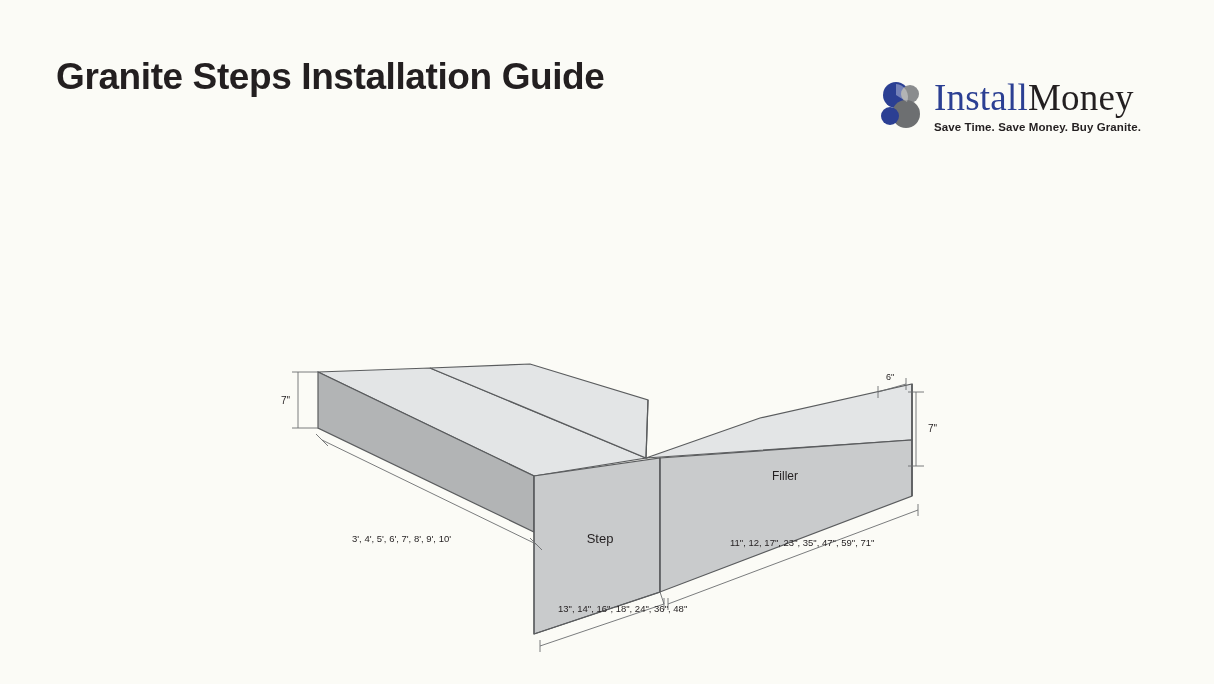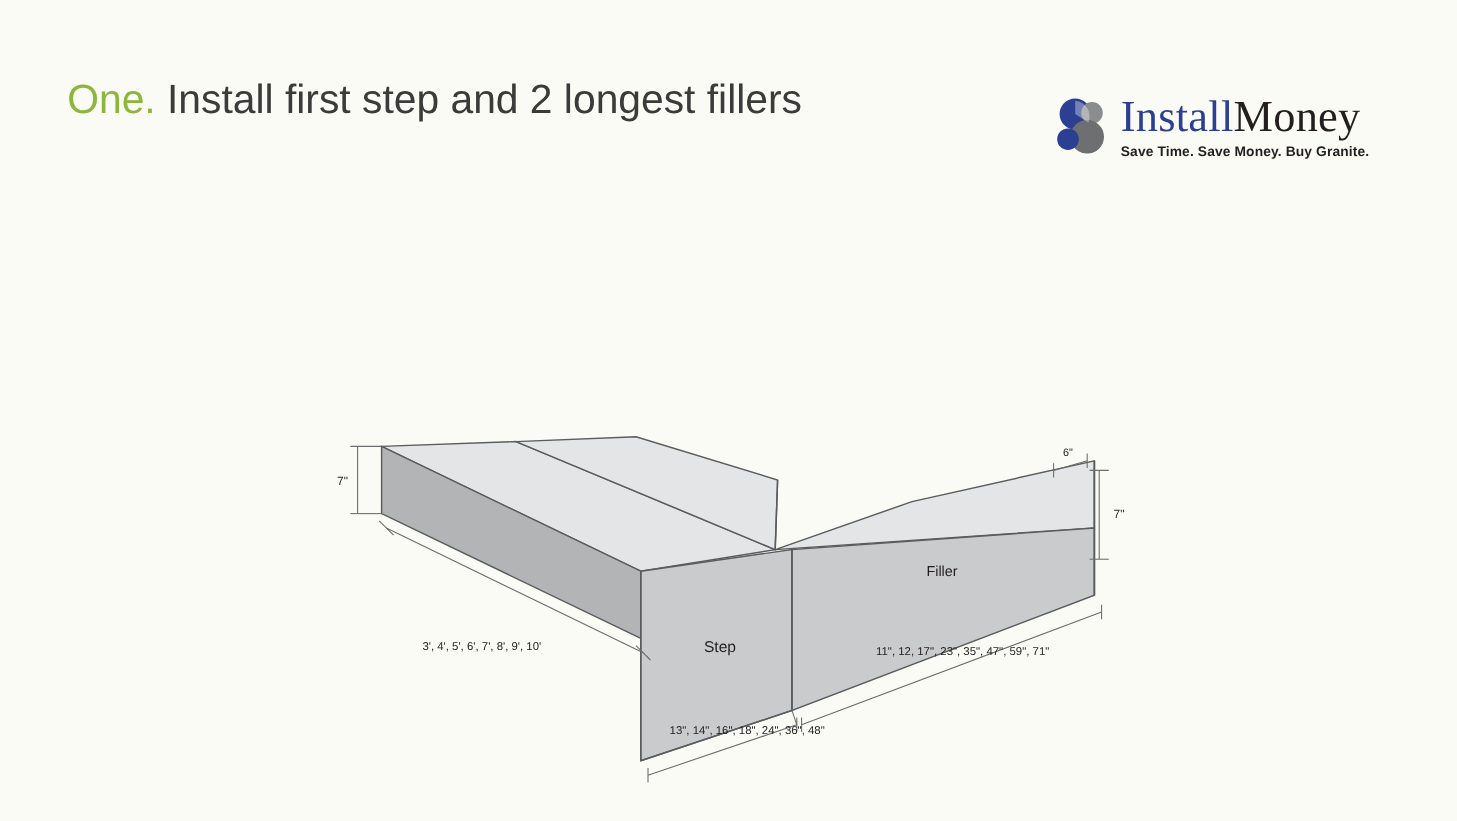--- a/index.html
+++ b/index.html
@@ -91,24 +91,21 @@
   }
   .dim-label {
     font-family: "Liberation Sans", sans-serif;
     fill: #231f20;
   }
 </style>
 </head>
 <body>
 
 <div id="title-block">
-  <div id="subtitle-line">
-    <span id="step-number">One.</span>
-    <span id="subtitle-text">Install first step and 2 longest fillers</span>
-  </div>
+  <div id="main-title">Granite Steps Installation Guide</div>
 </div>
 
 <div id="logo-block">
   <svg id="logo-mark" viewBox="0 0 56 52">
     <circle cx="20" cy="15" r="13" fill="#2b3f93"></circle>
     <circle cx="34" cy="14" r="9" fill="#8a8c8e"></circle>
     <circle cx="30" cy="34" r="14" fill="#6d6f71"></circle>
     <circle cx="14" cy="36" r="9" fill="#2b3f93"></circle>
     <path d="M20 4 A13 13 0 0 1 31 22 L20 15 Z" fill="#ffffff" opacity="0.35"></path>
   </svg>

